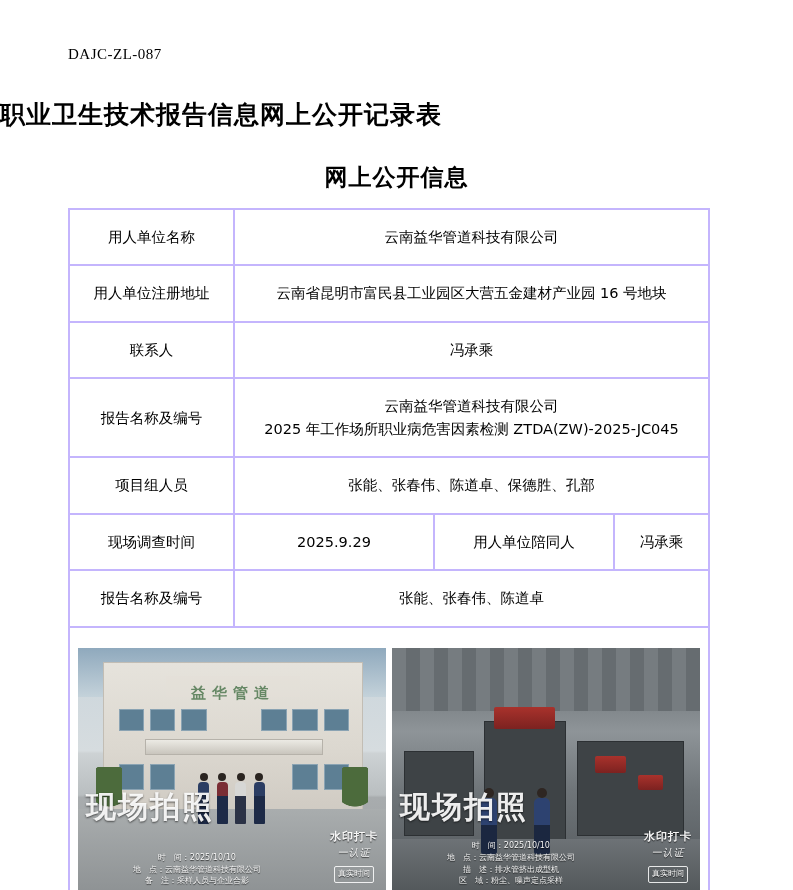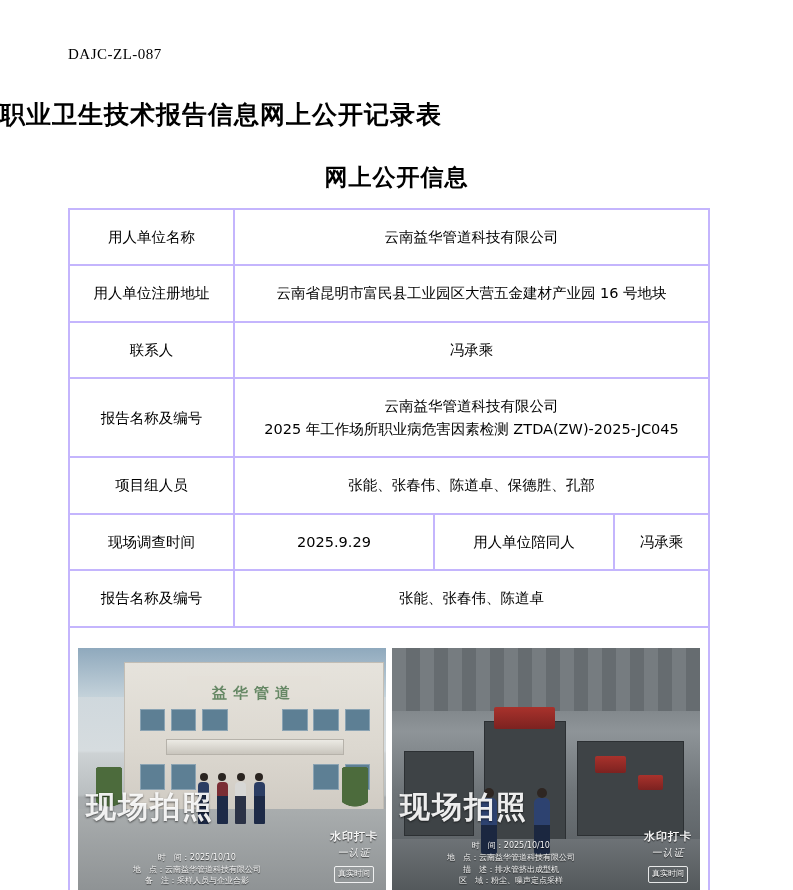--- a/index.html
+++ b/index.html
@@ -96,21 +96,20 @@
   
   .ph1 {
     background:
       linear-gradient(to bottom, #9fb4c4 0%, #b9c8d3 18%, #cfd8dd 19%, #d6dcdf 42%, #cdd2d4 43%, #b9bec0 60%, #a8acae 61%, #9a9d9e 100%);
   }
   .ph1 .sky { position:absolute; left:0; top:0; right:0; height:20%; background:linear-gradient(to bottom,#8fa9bd,#c4d2da); }
   .ph1 .bldg {
     position: absolute; left: 8%; top: 6%; width: 84%; height: 62%;
     background: linear-gradient(to bottom,#e6e3dc 0%, #dcd8d0 55%, #cfcac2 100%);
     border: 1px solid #c2bdb4;
-    margin-left: 21px;
   }
   .ph1 .win {
     position: absolute;
     background: #5d7f94;
     border: 1px solid #8aa3b3;
   }
   .ph1 .sign {
     position: absolute; left: 24%; top: 8%; width: 52%; height: 14%;
     background: rgba(230,225,215,0.25);
     color: #3d6b3f;

